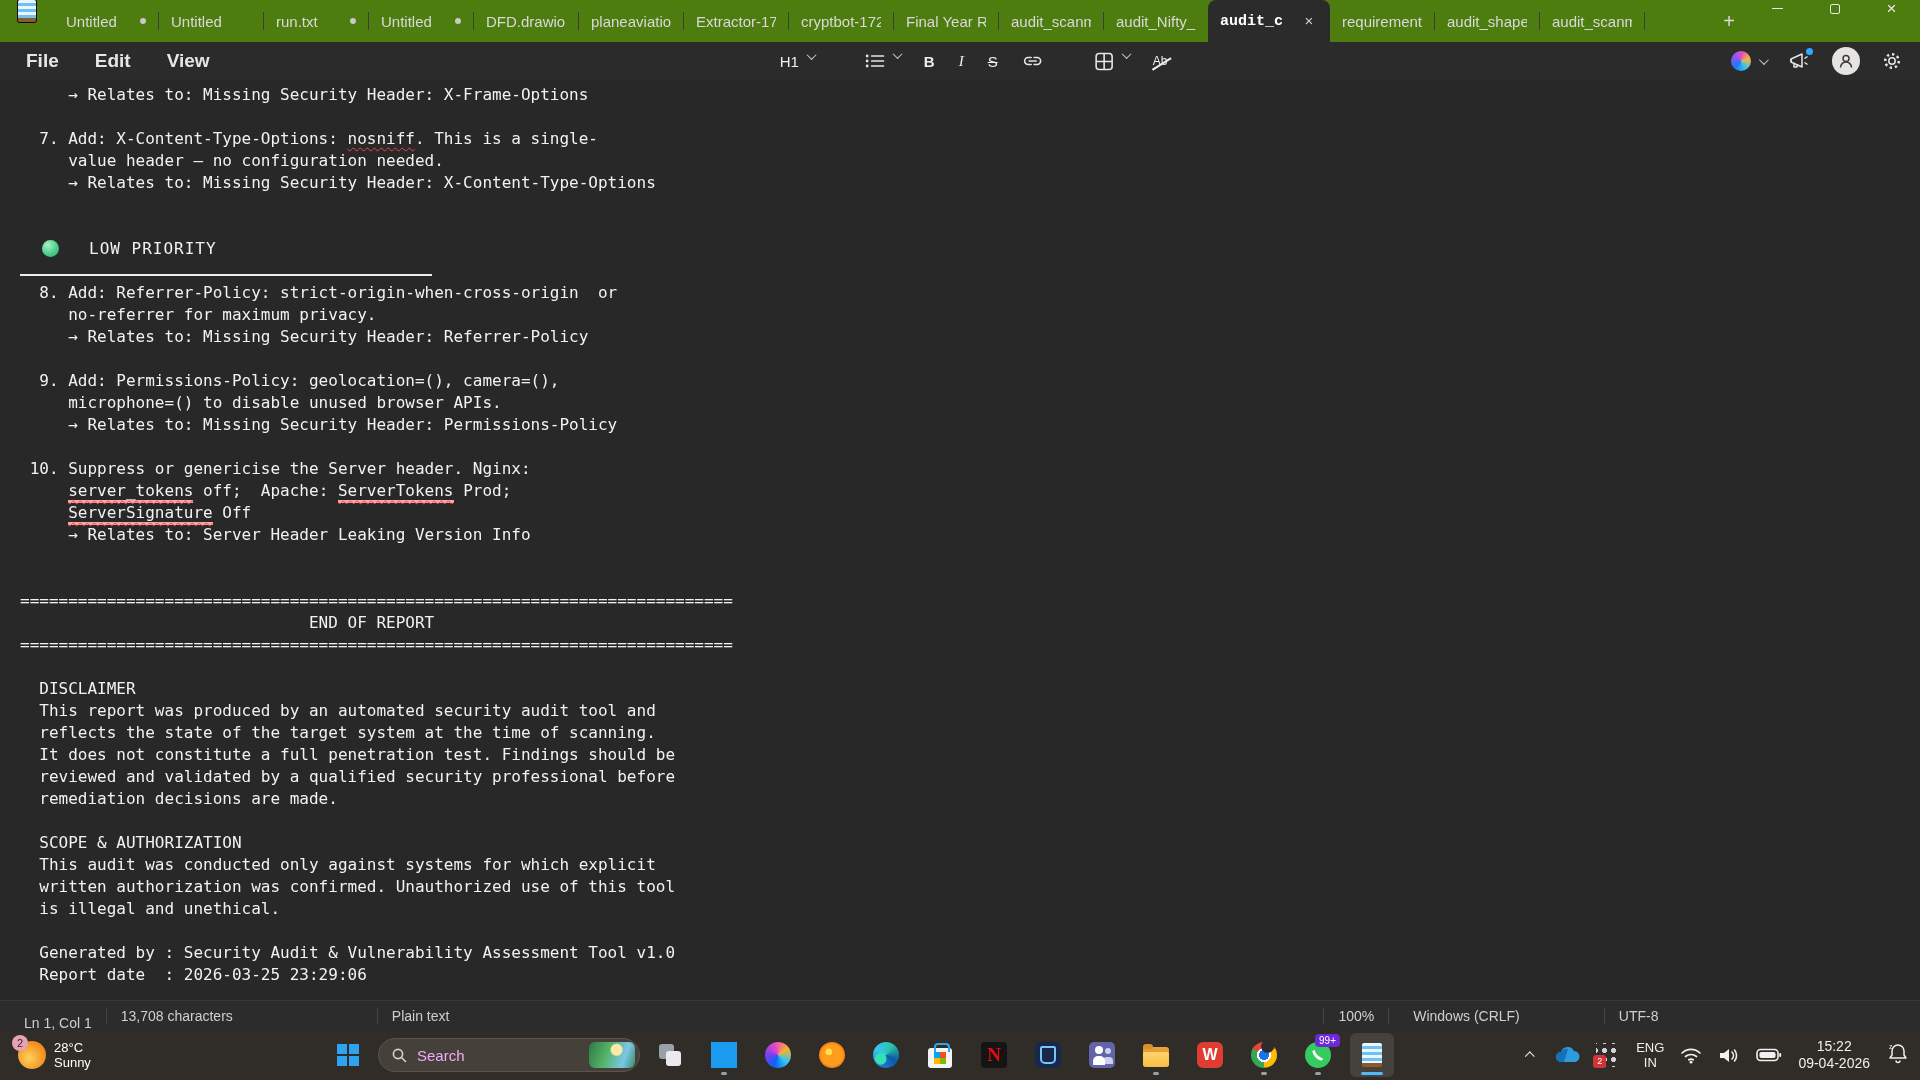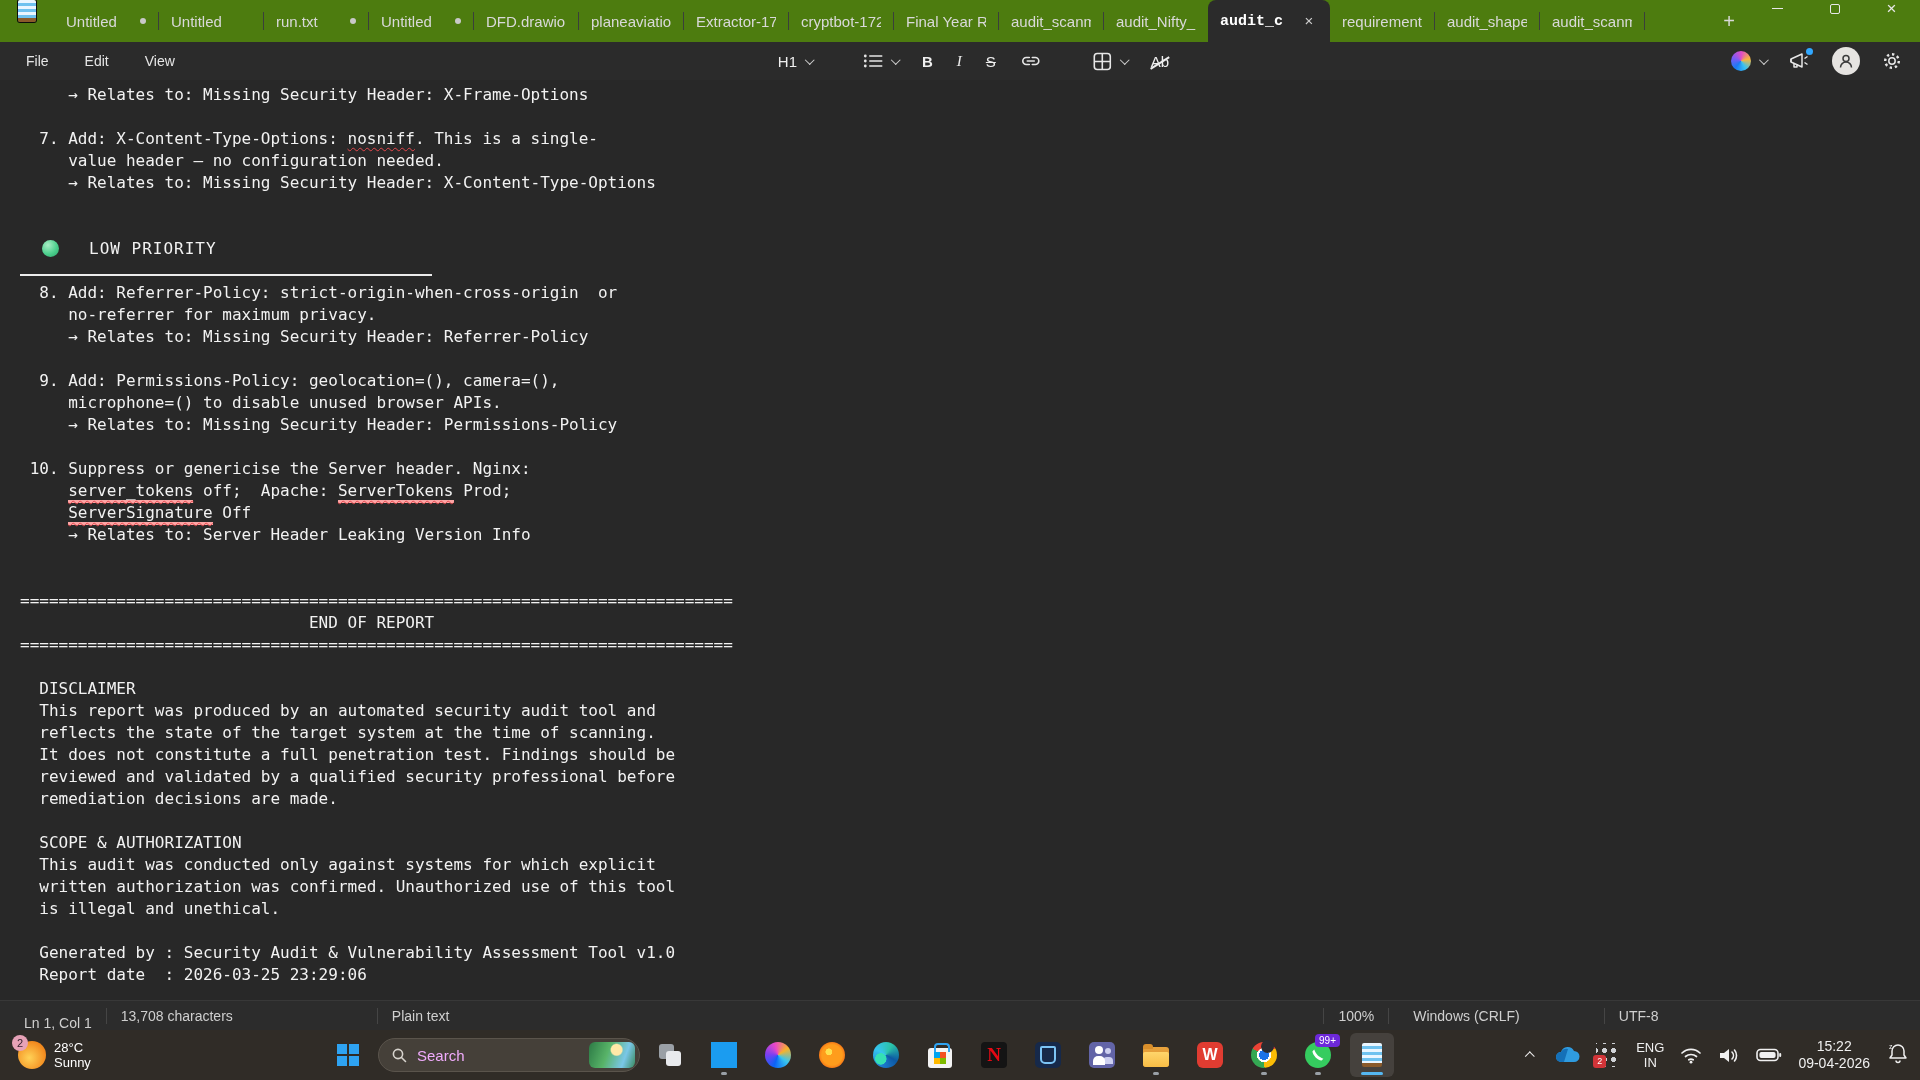--- a/index.html
+++ b/index.html
@@ -28,33 +28,33 @@
   .wincontrols { display:flex; align-items:stretch; }
   .winbtn { width:57px; display:flex; align-items:center; justify-content:center; color:#e8e8e8; }
   .min-glyph { width:11px; height:1px; background:#e8e8e8; }
   .max-glyph { width:10px; height:10px; border:1px solid #e8e8e8; border-radius:2px; }
   .close-glyph { font-size:17px; line-height:1; }
 
   
   .toolbar { position:absolute; left:0; top:42px; width:1920px; height:38px; background:#2b2b2b;
              display:flex; align-items:center; color:#e6e6e6; }
   .menus { display:flex; align-items:center; padding-left:12px; gap:8px; }
-  .menu-item { padding:5px 14px; font-size:14px; border-radius:5px; }
+  .menu-item { padding:5px 14px; font-size:19px; border-radius:5px;font-weight:bold; }
   .fmt { position:absolute; left:50%; top:0; height:38px; transform:translateX(-50%);
          display:flex; align-items:center; gap:24px; }
-  .fmt .grp { display:flex; align-items:center; gap:8px;margin-left:27px; }
+  .fmt .grp { display:flex; align-items:flex-start; gap:8px;margin-left:27px; }
   .fmt .txtbtn { font-size:15px; color:#eee; }
   .bold-b { font-weight:700; font-size:16px; }
   .ital-i { font-style:italic; font-family:"Liberation Serif",serif; font-size:17px; }
   .strike-s { text-decoration:line-through; font-size:16px; }
   .chev { width:7px; height:7px; border-right:1.4px solid #cfcfcf; border-bottom:1.4px solid #cfcfcf;
           transform:rotate(45deg) translateY(-2px); }
   .chev-up { transform:rotate(-135deg) translateY(-1px); }
   .icon-svg { display:block; }
-  .clearfmt { position:relative; font-size:15px; color:#eee; }
+  .clearfmt { position:relative; font-size:12px; color:#eee; }
   .clearfmt::after { content:""; position:absolute; left:-2px; top:9px; width:22px; height:1.6px;
                      background:#eee; transform:rotate(-32deg); }
   .topright { position:absolute; right:18px; top:0; height:38px; display:flex; align-items:center; gap:22px; }
   .copilot { width:20px; height:20px; border-radius:50%;
              background:conic-gradient(from 220deg,#1b7af2,#7b5bf5,#e14dc4,#f6b73c,#39c3f2,#1b7af2); }
   .mega { position:relative; }
   .mega .dot { position:absolute; right:-3px; top:-3px; width:7px; height:7px; border-radius:50%; background:#31a8ff; }
   .avatar { width:28px; height:28px; border-radius:50%; background:#e6e4e1; display:flex;
             align-items:center; justify-content:center; }
 

